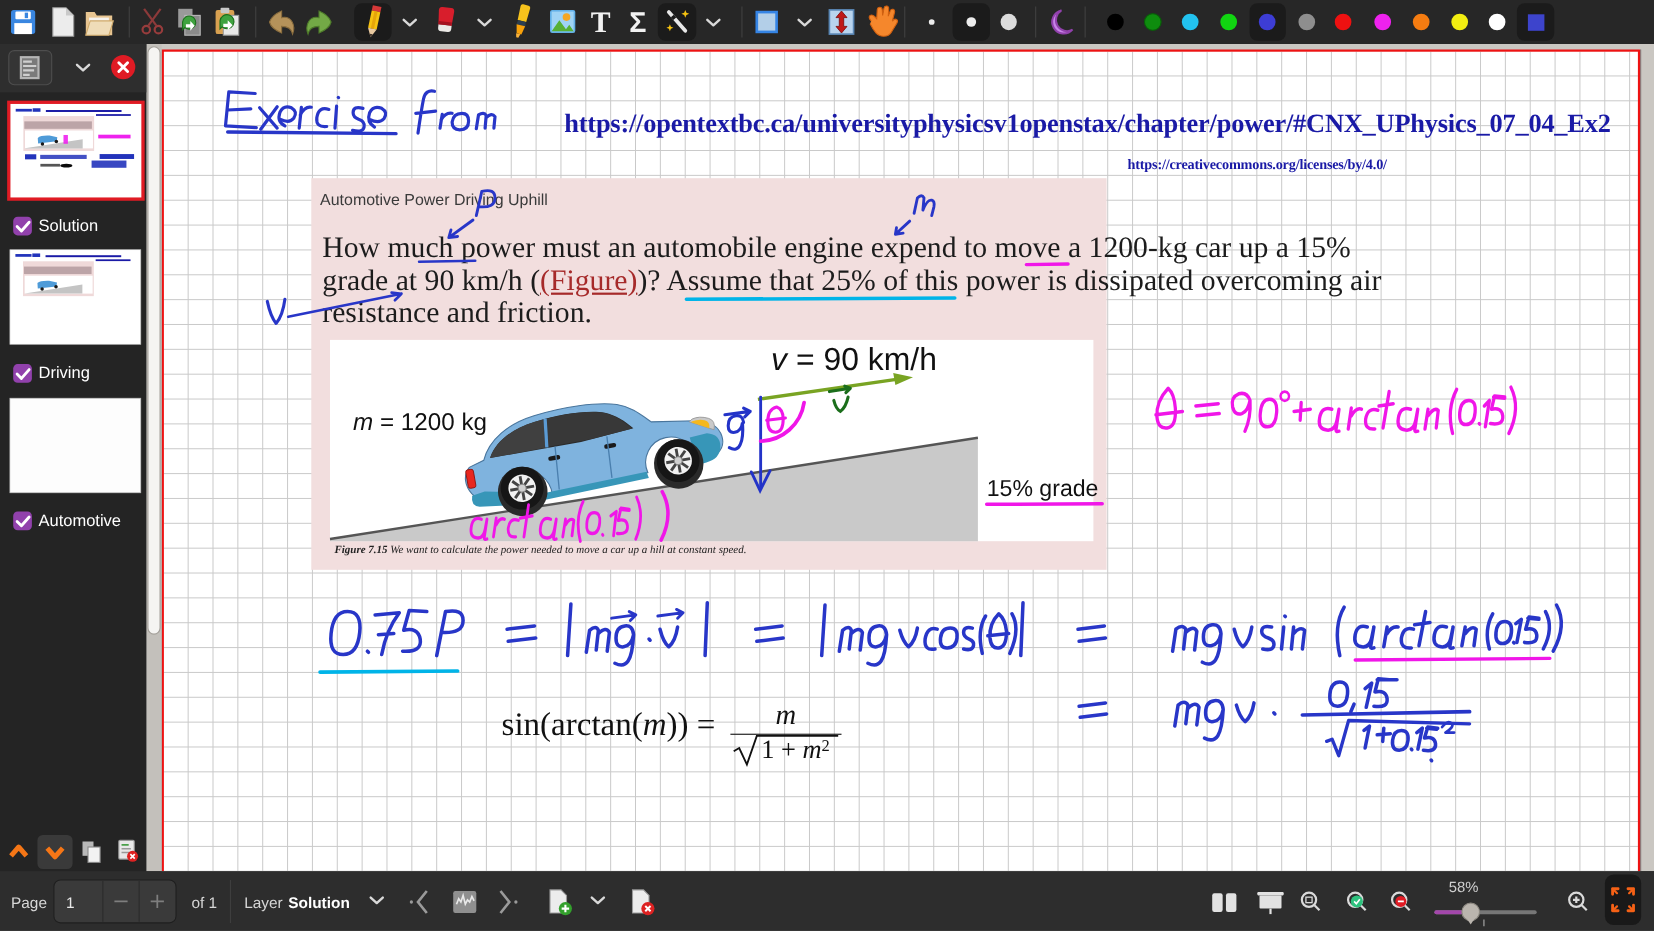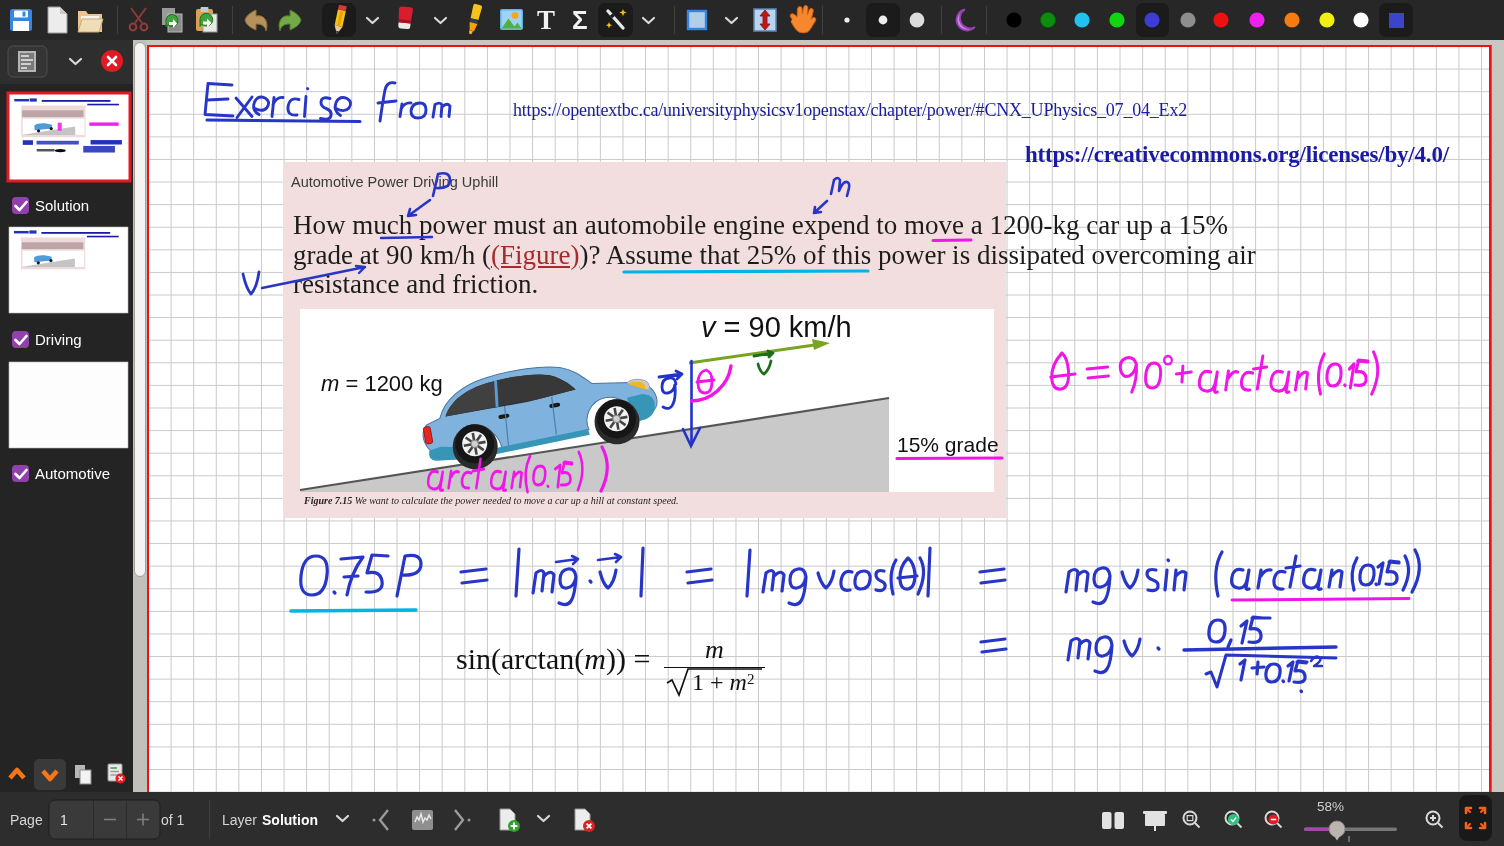--- a/index.html
+++ b/index.html
@@ -28,22 +28,22 @@
 </style>
 </head>
 <body>
 <div id="canvas">
   <div id="page"></div>
   <div id="scrolltrough"></div>
   <div id="scrollthumb"></div>
 </div>
 <div id="pagecontent">
 
-  <div class="abs serif" style="left:513px;top:100px;font-size:18px;font-weight:normal;color:#1a1aa6;white-space:nowrap;letter-spacing:-0.2px">https://opentextbc.ca/universityphysicsv1openstax/chapter/power/#CNX_UPhysics_07_04_Ex2</div>
-  <div class="abs serif" style="left:1025px;top:142px;font-size:23px;font-weight:bold;color:#1a1aa6;white-space:nowrap;letter-spacing:-0.2px">https://creativecommons.org/licenses/by/4.0/</div>
+  <div class="abs serif" style="left:513px;top:100px;font-size:24px;font-weight:bold;color:#1a1aa6;white-space:nowrap;letter-spacing:-0.2px">https://opentextbc.ca/universityphysicsv1openstax/chapter/power/#CNX_UPhysics_07_04_Ex2</div>
+  <div class="abs serif" style="left:1025px;top:142px;font-size:13px;font-weight:bold;color:#1a1aa6;white-space:nowrap;letter-spacing:-0.2px">https://creativecommons.org/licenses/by/4.0/</div>
 
   <div class="abs" style="left:283px;top:162px;width:723px;height:356px;background:#f2dede"></div>
   <div class="abs" style="left:291px;top:174px;width:723px;text-align:left;font-size:14.5px;color:#3a3a3a">Automotive Power Driving Uphill</div>
   <div class="abs serif" style="left:293px;top:211px;font-size:27px;line-height:29.6px;color:#1c1c1c;white-space:nowrap">How much power must an automobile engine expend to move a 1200-kg car up a 15%<br>grade at 90 km/h (<span style="color:#a62a2a;text-decoration:underline">(Figure)</span>)? Assume that 25% of this power is dissipated overcoming air<br>resistance and friction.</div>
 
   <div class="abs" style="left:300px;top:309px;width:694px;height:183px;background:#fff"></div>
   <div class="abs" style="left:701px;top:311px;font-size:29px;color:#111"><i>v</i> = 90 km/h</div>
   <div class="abs" style="left:321px;top:371px;font-size:22px;color:#111"><i>m</i> = 1200 kg</div>
   <div class="abs" style="left:897px;top:433px;font-size:21px;color:#111">15% grade</div>
 
@@ -374,21 +374,21 @@
         <path d="M1466,16 l4,4" stroke-width="2"></path>
       <path d="M1480,16 h5 v5"></path>
         <path d="M1485,16 l-4,4" stroke-width="2"></path>
       <path d="M1466,31 v5 h5"></path>
         <path d="M1466,36 l4,-4" stroke-width="2"></path>
       <path d="M1485,31 v5 h-5"></path>
         <path d="M1485,36 l-4,-4" stroke-width="2"></path>
     </g>
   </svg>
   <span class="sbtxt" style="left:10px">Page</span>
-  <span class="sbtxt" style="left:161px">of 1</span>
+  <span class="sbtxt" style="left:174px">of 1</span>
   <span class="sbtxt" style="left:222px">Layer</span>
   <span class="sbtxt" style="left:262px;font-weight:bold;color:#ffffff">Solution</span>
 </div>
 <svg id="overlay" xmlns="http://www.w3.org/2000/svg" width="1504" height="846" viewBox="0 0 1504 846">
 
 <g>
   <polygon points="300,490 889,398 889,492 300,492" fill="#c9c9c9"></polygon>
   <line x1="300" y1="490" x2="889" y2="398" stroke="#555" stroke-width="2.2"></line>
 
   <g transform="translate(478,462.5) rotate(-10)">

